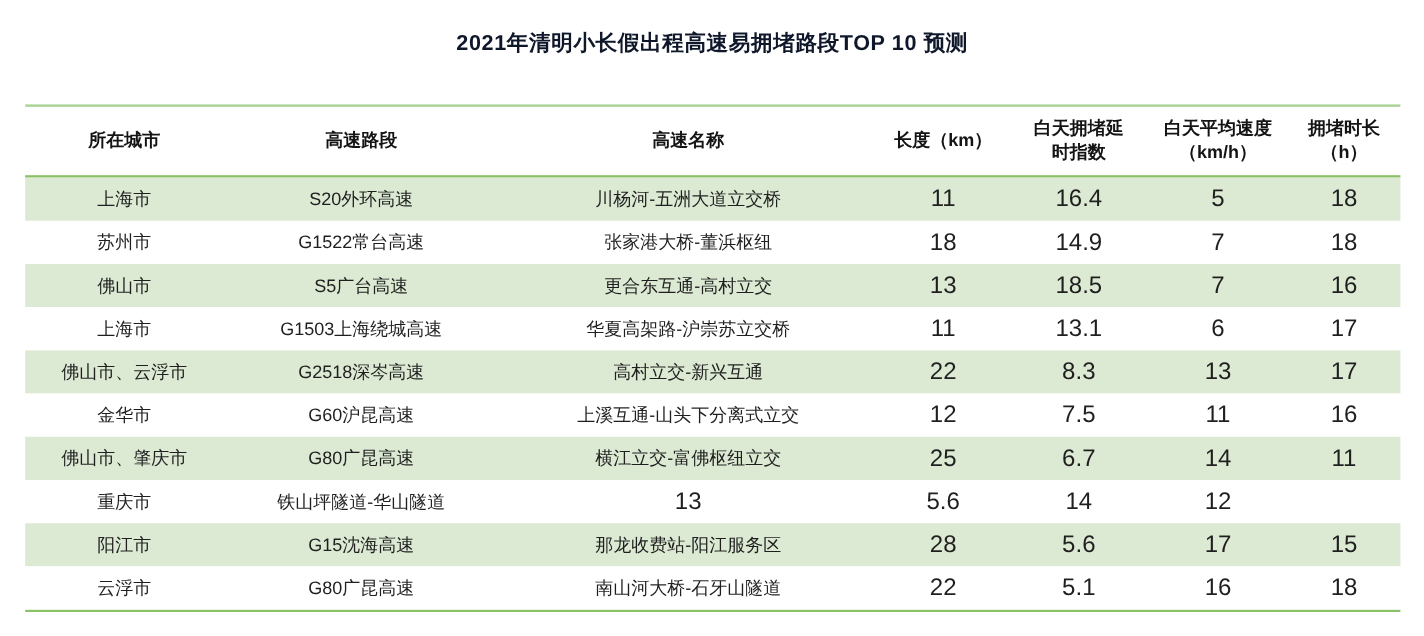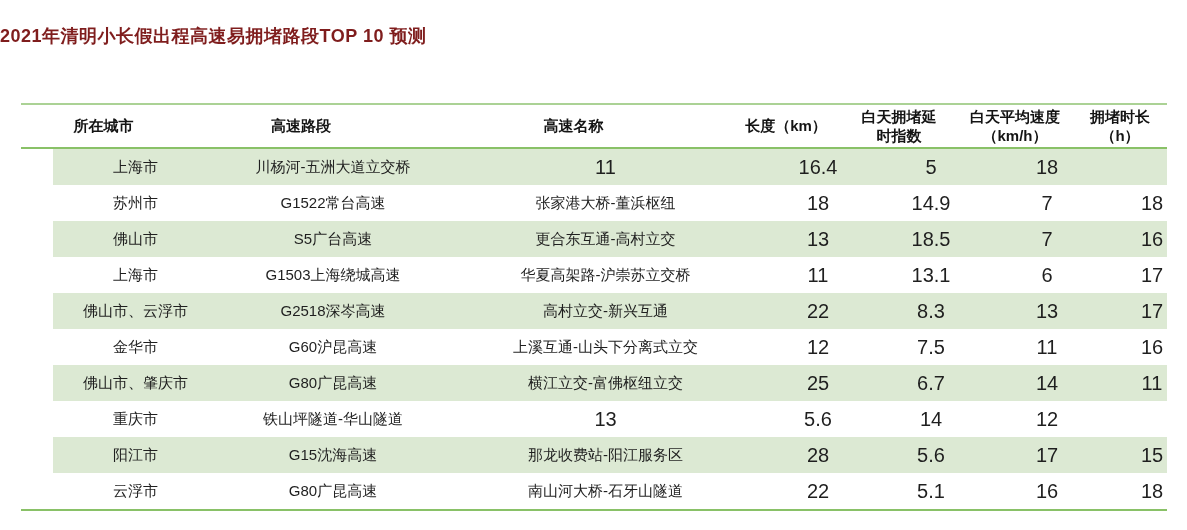--- a/index.html
+++ b/index.html
@@ -6,51 +6,50 @@
   html, body {
     width: 1187px; height: 530px;
     background: #ffffff;
     font-family: "Liberation Sans", "DejaVu Sans", sans-serif;
     overflow: hidden;
   }
   .page { position: relative; width: 1187px; height: 530px; }
   .title {
     position: absolute;
     top: 24px; left: 0; width: 100%;
-    text-align: left;
+    text-align: center;
     font-size: 18px;
     font-weight: bold;
-    color: #7f1d1d;
+    color: #0f172a;
     letter-spacing: 0.5px;
   }
   .table {
     position: absolute;
     left: 21px; top: 87px;
     width: 1146px;
   }
   .grid-row {
     display: grid;
     grid-template-columns: 165px 230px 315px 110px 116px 116px 94px;
     align-items: center;
   }
   .header-row {
     border-top: 2px solid #abd295;
     border-bottom: 2px solid #89c167;
-    height: 46px;
-    margin-top: 16px;
+    height: 61px;
   }
   .header-cell {
     text-align: center;
     font-size: 15px;
     font-weight: bold;
     color: #141414;
     line-height: 1.3;
   }
   .table-body { border-bottom: 2px solid #89c167; }
-  .data-row { height: 36px; margin-left: 32px; }
+  .data-row { height: 36px; }
   .data-row:nth-child(odd) { background: #dce9d3; }
   .data-row:nth-child(even) { background: #ffffff; }
   .cell {
     text-align: center;
     font-size: 15px;
     color: #1f1f1f;
     white-space: nowrap;
   }
   .cell.num { font-size: 20px; }
 </style>
@@ -88,20 +87,21 @@
       </div>
       <div class="header-cell">
         <div>拥堵时长</div>
         <div>（h）</div>
       </div>
     </div>
 
     <div class="table-body">
         <div class="grid-row data-row">
     <div class="cell">上海市</div>
+    <div class="cell">S20外环高速</div>
     <div class="cell">川杨河-五洲大道立交桥</div>
     <div class="cell num">11</div>
     <div class="cell num">16.4</div>
     <div class="cell num">5</div>
     <div class="cell num">18</div>
   </div>
         <div class="grid-row data-row">
     <div class="cell">苏州市</div>
     <div class="cell">G1522常台高速</div>
     <div class="cell">张家港大桥-董浜枢纽</div>

